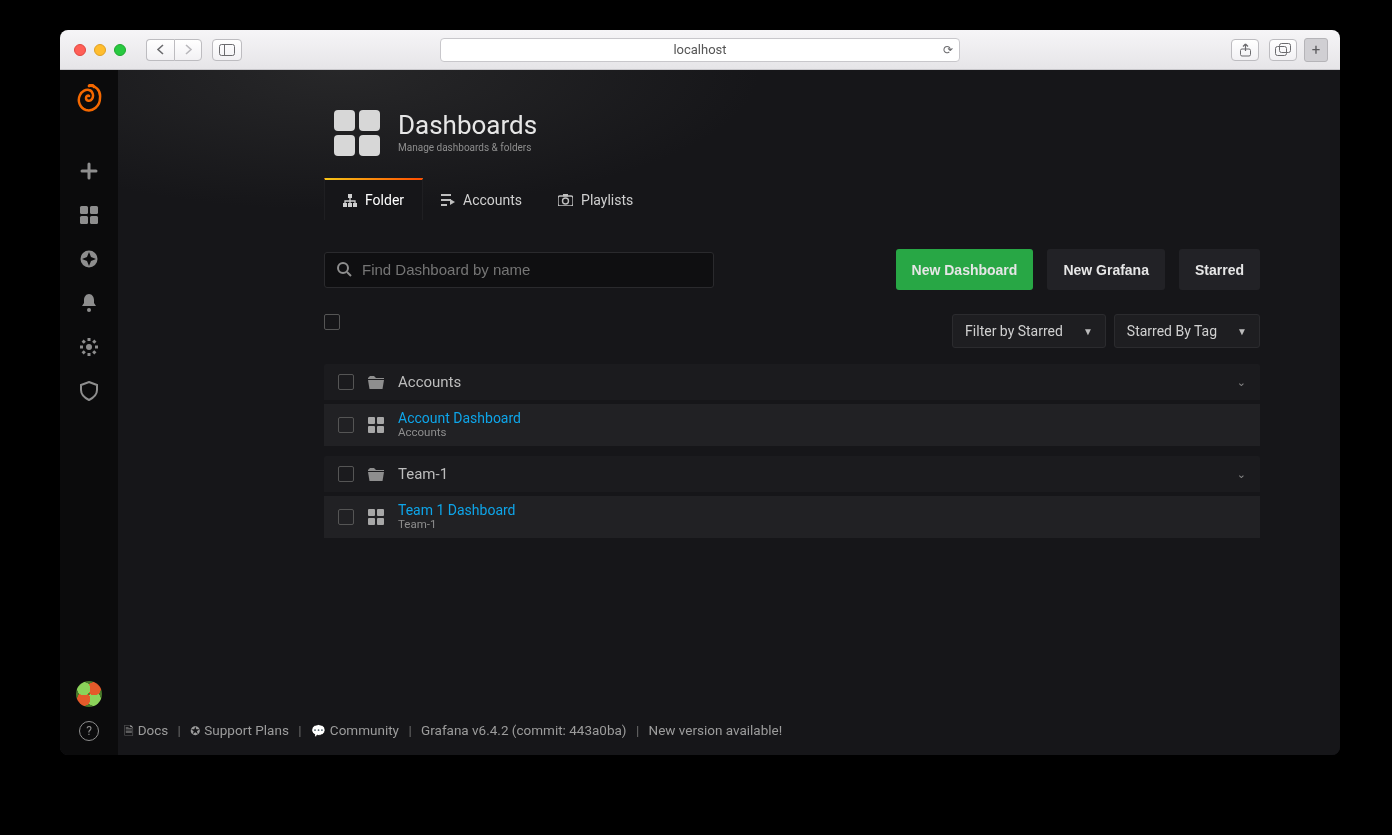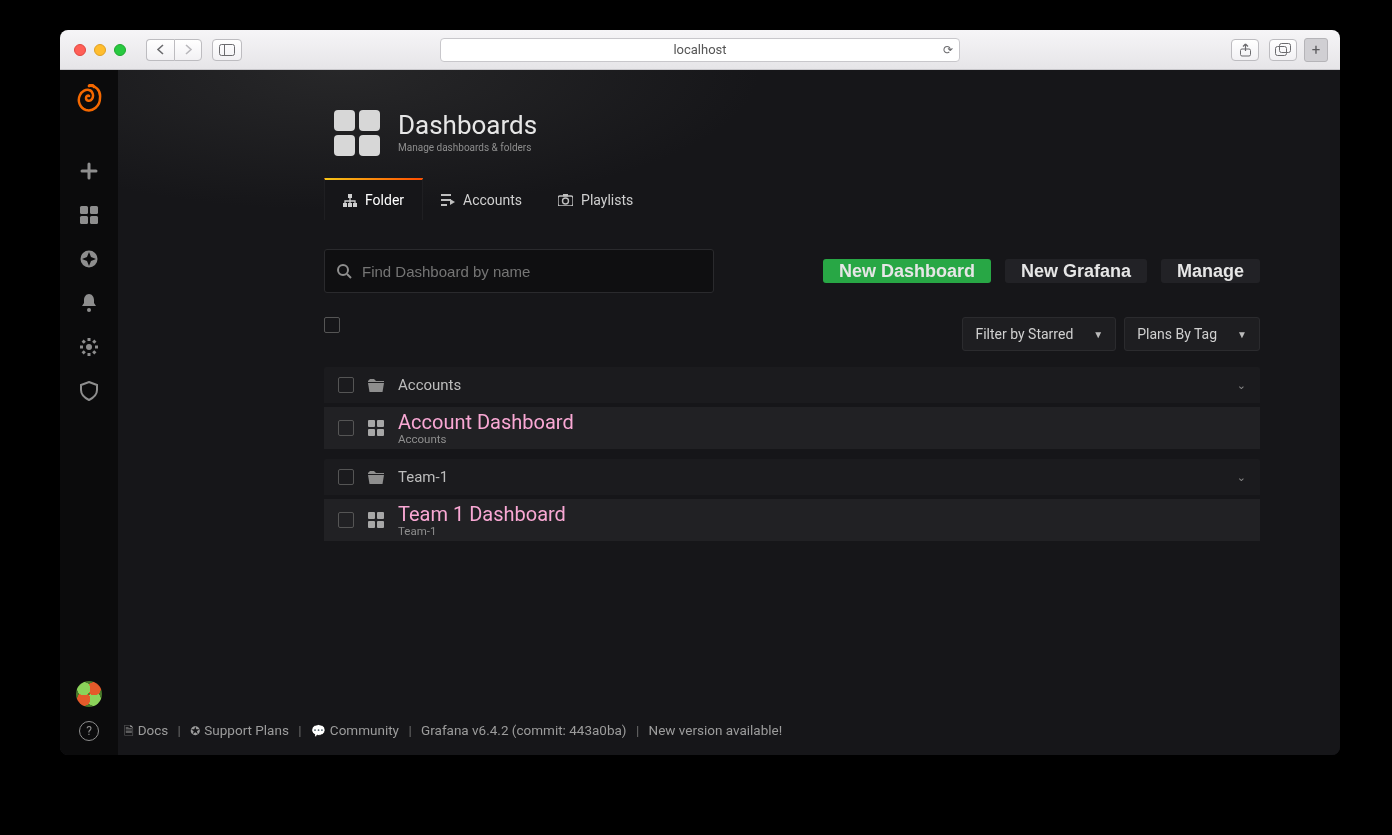--- a/index.html
+++ b/index.html
@@ -148,37 +148,37 @@
    }
   .tab .ticon{ font-size:13px; color:#bfbfbf;}
 
   
   .toolbar{
     margin: 28px 80px 0 206px;
     display:flex; align-items:center; gap:14px;
   }
   .search{
     flex:0 0 390px;
-    height:44px;
+    height:36px;
     background:#0f0f11;
     border:1px solid #2a2a2d;
     border-radius:3px;
     display:flex; align-items:center; gap:10px;
     padding:0 12px;
     color:#8e8e8e; font-size:15px;
   }
   .search input{
     background:transparent; border:none; outline:none; color:#ccc; font-size:15px; flex:1;
   }
   .toolbar .gap{ flex:1; }
   .btn{
-    height:24px; padding:0 16px;
+    height:41px; padding:0 16px;
     background:#222226; color:#e6e6e6;
     border:none; border-radius:3px;
-    font-size:18px; font-weight:600;
+    font-size:14px; font-weight:600;
     display:flex; align-items:center;
     cursor:pointer;
   }
   .btn.green{ background:#28a745; }
 
   
   .filterrow{
     margin:24px 80px 0 206px;
     display:flex; align-items:flex-start;
   }
@@ -220,21 +220,21 @@
     padding:0 14px;
     margin-top:4px;
     cursor:pointer;
   }
   .item .dicon{
     width:16px;height:16px;
     display:grid;grid-template-columns:1fr 1fr;grid-template-rows:1fr 1fr;gap:2px;
   }
   .item .dicon div{ background:#a7a7a7; border-radius:1px;}
   .item .titleblock{ display:flex; flex-direction:column; }
-  .item .t{ color:#f9a8d4; font-size:20px; line-height:1.1;}
+  .item .t{ color:#0ea5e9; font-size:14px; line-height:1.1;}
   .item .s{ color:#8e8e8e; font-size:11.5px; line-height:1.1;}
 
   
   .footer{
     position:absolute; bottom:12px; left:58px; right:0;
     text-align:left; color:#9c9c9c; font-size:13.5px;margin-top:43px;
   }
   .footer a{ color:#9c9c9c; text-decoration:none; padding:0 6px;}
   .footer .sep{ color:#6a6a6a; }
   .footer .ficon{ font-size:12px; margin-right:4px;}
@@ -406,32 +406,32 @@
             <svg width="15" height="15" viewBox="0 0 15 15">
                 <circle cx="6" cy="6" r="5" fill="none" stroke="#8e8e8e" stroke-width="2"></circle>
                 <line x1="10" y1="10" x2="14" y2="14" stroke="#8e8e8e" stroke-width="2"></line>
               </svg>
           </span>
           <input placeholder="Find Dashboard by name" style="">
         </div>
         <div class="gap"></div>
         <button class="btn green">New Dashboard</button>
         <button class="btn">New Grafana</button>
-        <button class="btn">Manage</button>
+        <button class="btn">Starred</button>
       </div>
 
       <div class="filterrow">
         <div class="chk"></div>
         <div class="gap"></div>
         <div class="select">
           <span>Filter by Starred</span>
           <span class="caret">▼</span>
         </div>
         <div class="select">
-          <span>Plans By Tag</span>
+          <span>Starred By Tag</span>
           <span class="caret">▼</span>
         </div>
       </div>
 
       <div class="list">
 
         <div class="folder">
           <div class="chk"></div>
           <span class="ficon">
             <svg width="16" height="13" viewBox="0 0 16 13">

